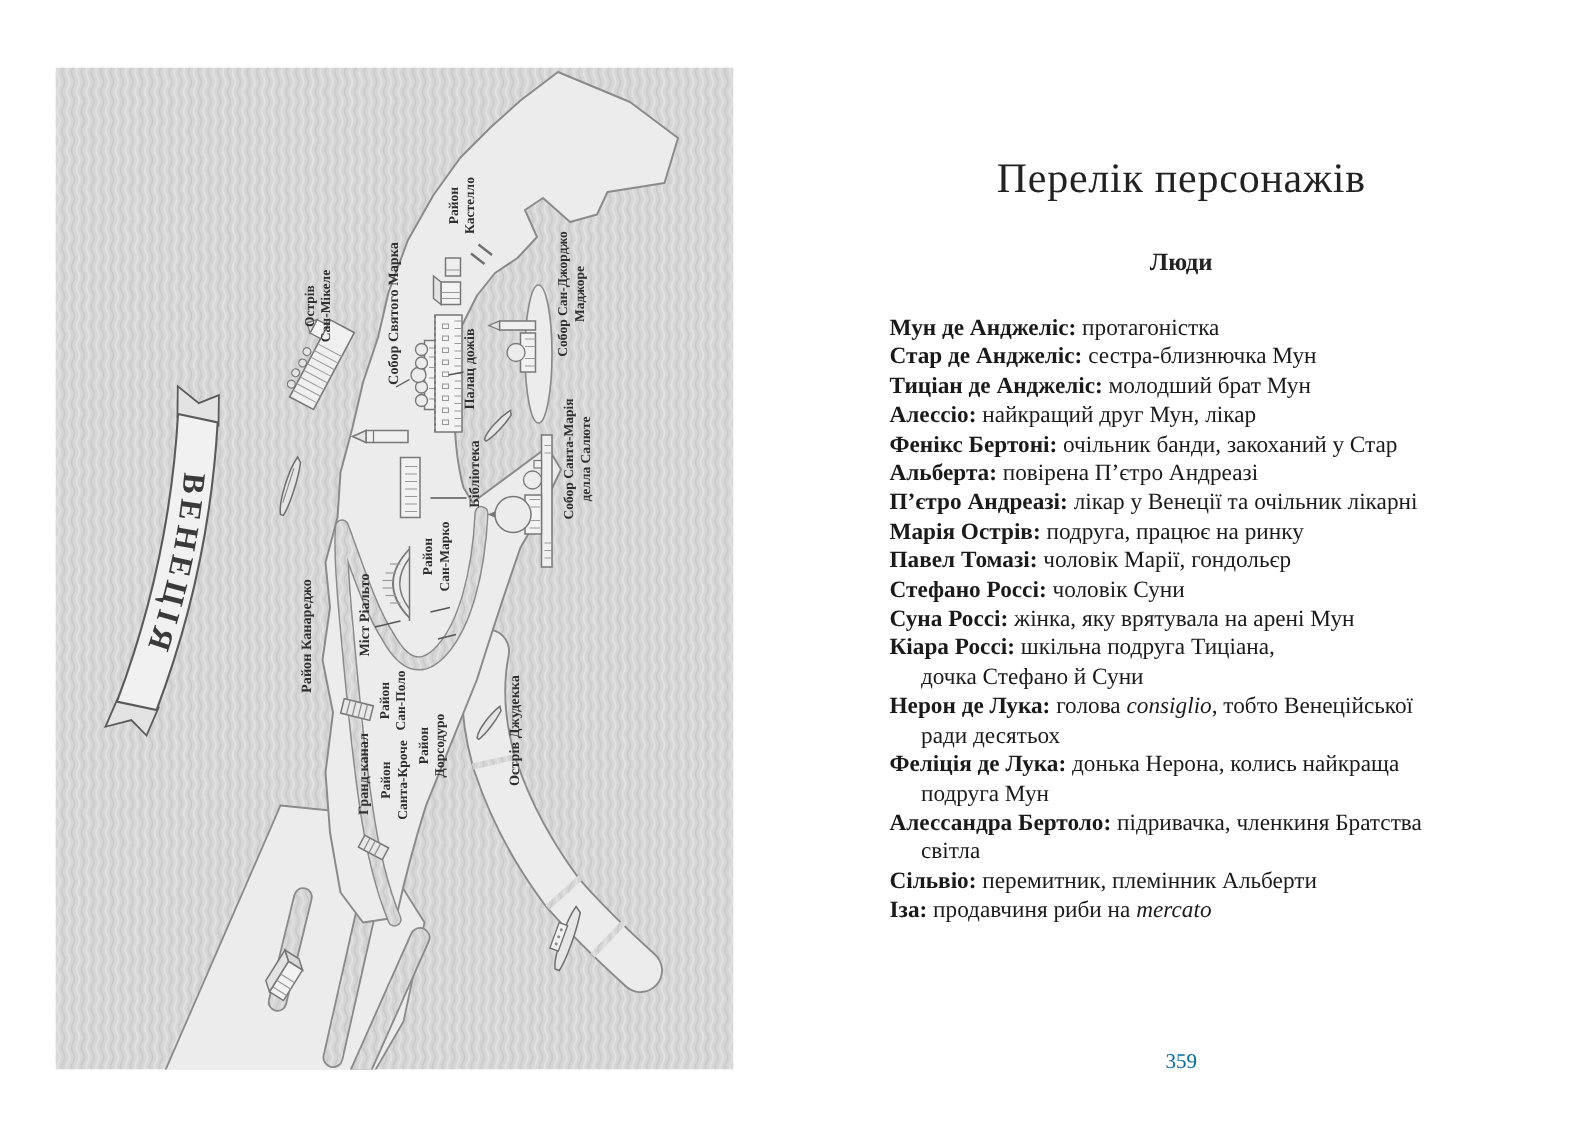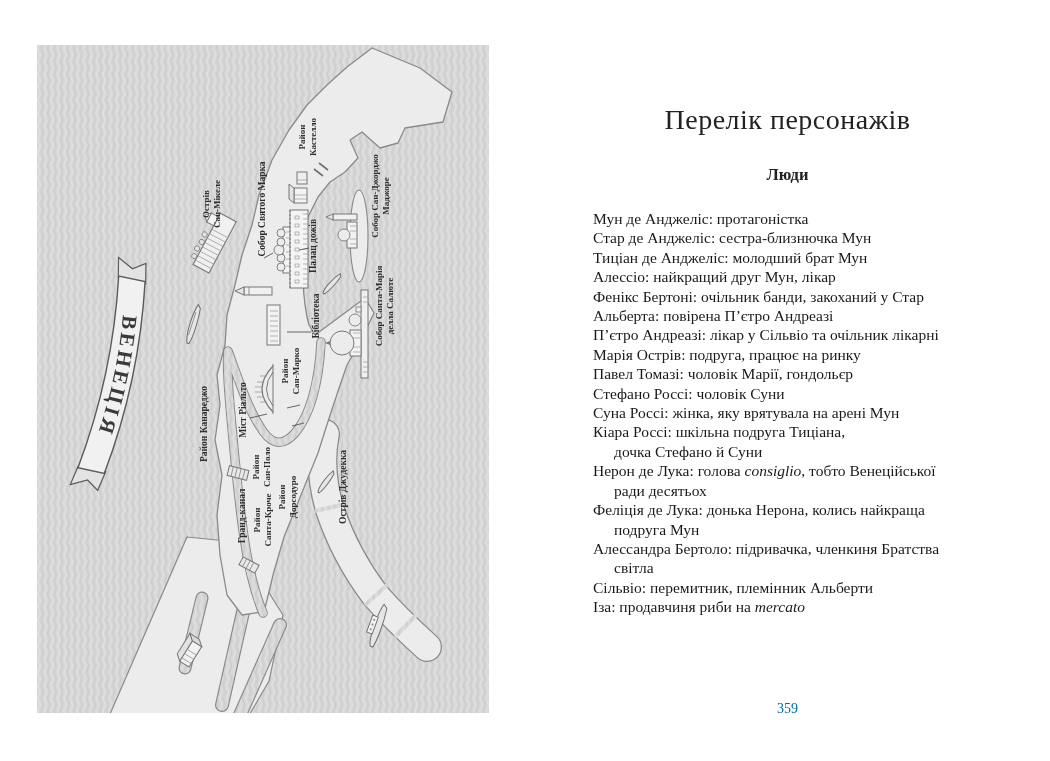--- a/index.html
+++ b/index.html
@@ -9,21 +9,21 @@
   #map-wrap{position:absolute;left:37px;top:45px;width:452px;height:668px;}
   
   #page-right{position:absolute;left:560px;top:0;width:455px;height:761px;}
   #book-title{position:absolute;left:0;top:104px;width:100%;text-align:center;
               font-size:28px;letter-spacing:.5px;color:#222;}
   #section-title{position:absolute;left:0;top:165px;width:100%;text-align:center;
                  font-size:16.5px;font-weight:bold;color:#222;}
   #char-list{position:absolute;left:33px;top:209px;width:396px;font-size:15.5px;line-height:19.4px;}
   .char-entry{margin:0;}
   .char-entry .cont{display:block;padding-left:21px;}
-  .char-entry b{font-weight:normal;}
+  .char-entry b{font-weight:bold;}
   .char-entry i{font-style:italic;}
   #page-number{position:absolute;left:0;top:701px;width:100%;text-align:center;
                font-size:14px;color:#0369a1;}
   
   .map-label{font-family:"Liberation Serif","DejaVu Serif",serif;font-weight:bold;
              fill:#2f2f2f;}
   .banner-text{font-family:"Liberation Serif","DejaVu Serif",serif;font-weight:bold;
                fill:#3a3a3a;letter-spacing:3.5px;}
 </style>
 </head>
@@ -372,21 +372,21 @@
   <div id="page-right">
     <div id="book-title">Перелік персонажів</div>
     <div id="section-title">Люди</div>
     <div id="char-list">
         <div class="char-entry"><b>Мун де Анджеліс:</b> <span>протагоністка</span></div>
         <div class="char-entry"><b>Стар де Анджеліс:</b> <span>сестра-близнючка Мун</span></div>
         <div class="char-entry"><b>Тиціан де Анджеліс:</b> <span>молодший брат Мун</span></div>
         <div class="char-entry"><b>Алессіо:</b> <span>найкращий друг Мун, лікар</span></div>
         <div class="char-entry"><b>Фенікс Бертоні:</b> <span>очільник банди, закоханий у Стар</span></div>
         <div class="char-entry"><b>Альберта:</b> <span>повірена П’єтро Андреазі</span></div>
-        <div class="char-entry"><b>П’єтро Андреазі:</b> <span>лікар у Сільвіо та очільник лікарні</span></div>
+        <div class="char-entry"><b>П’єтро Андреазі:</b> <span>лікар у Венеції та очільник лікарні</span></div>
         <div class="char-entry"><b>Марія Острів:</b> <span>подруга, працює на ринку</span></div>
         <div class="char-entry"><b>Павел Томазі:</b> <span>чоловік Марії, гондольєр</span></div>
         <div class="char-entry"><b>Стефано Россі:</b> <span>чоловік Суни</span></div>
         <div class="char-entry"><b>Суна Россі:</b> <span>жінка, яку врятувала на арені Мун</span></div>
         <div class="char-entry"><b>Кіара Россі:</b> <span>шкільна подруга Тиціана,</span><span class="cont"><span>дочка Стефано й Суни</span></span></div>
         <div class="char-entry"><b>Нерон де Лука:</b> <span>голова </span><i>consiglio</i><span>, тобто Венеційської</span><span class="cont"><span>ради десятьох</span></span></div>
         <div class="char-entry"><b>Феліція де Лука:</b> <span>донька Нерона, колись найкраща</span><span class="cont"><span>подруга Мун</span></span></div>
         <div class="char-entry"><b>Алессандра Бертоло:</b> <span>підривачка, членкиня Братства</span><span class="cont"><span>світла</span></span></div>
         <div class="char-entry"><b>Сільвіо:</b> <span>перемитник, племінник Альберти</span></div>
         <div class="char-entry"><b>Іза:</b> <span>продавчиня риби на </span><i>mercato</i></div>

